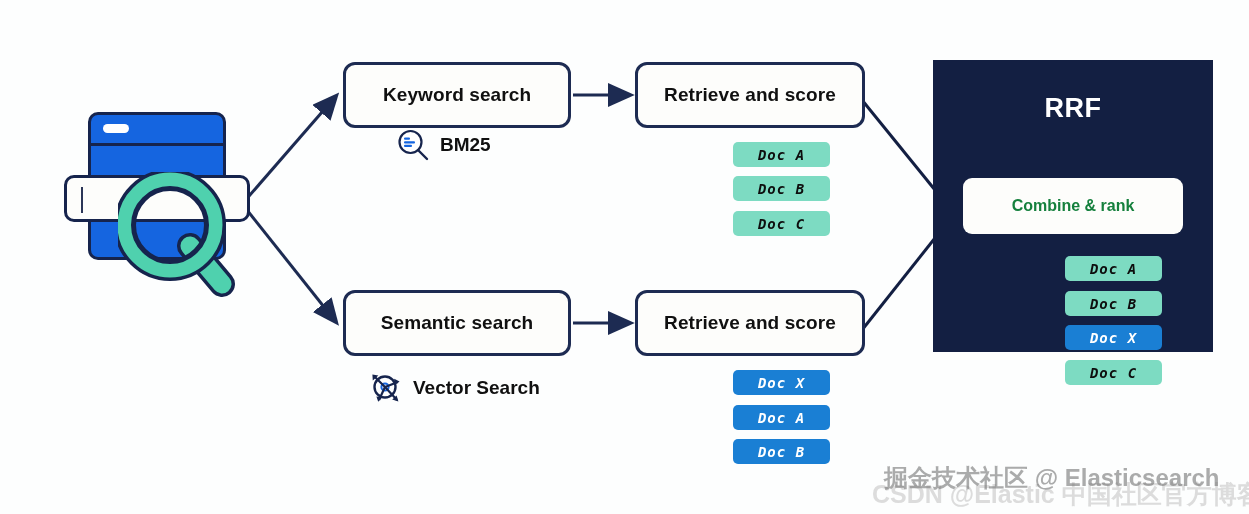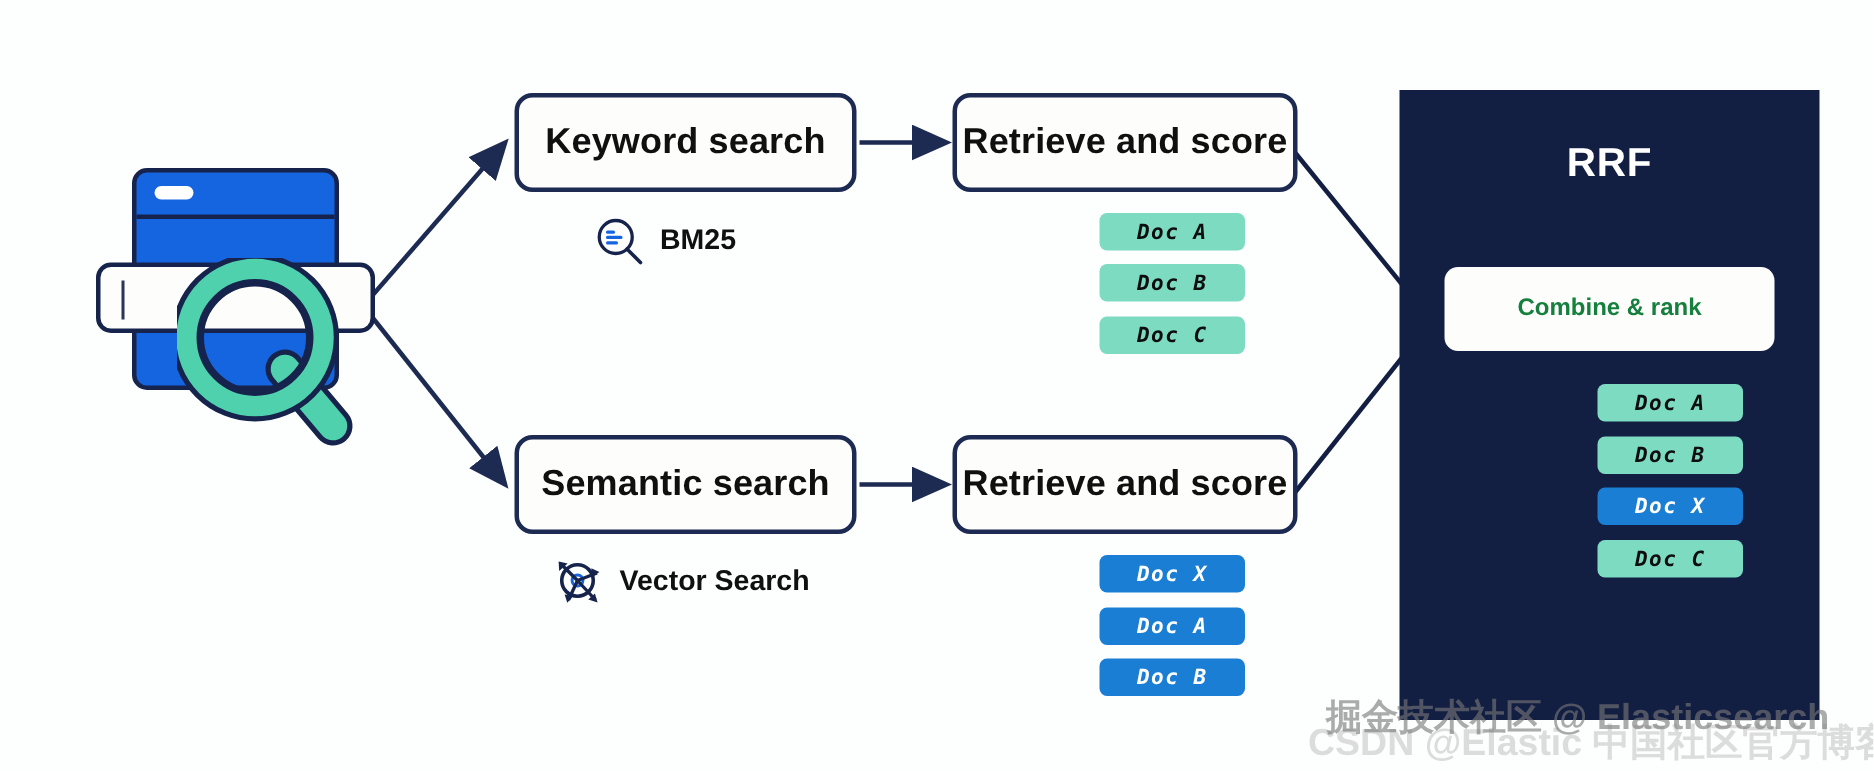--- a/index.html
+++ b/index.html
@@ -72,41 +72,41 @@
   
   .pbox {
     position: absolute;
     background: #fdfdfb;
     border: 3px solid #1d2b52;
     border-radius: 12px;
     box-sizing: border-box;
     display: flex;
     align-items: center;
     justify-content: center;
-    font-size: 24px;
+    font-size: 19px;
     font-weight: bold;
     color: #101010;
     letter-spacing: .1px;
   }
   #box-keyword  { left: 343px; top: 62px;  width: 228px; height: 66px; }
   #box-semantic { left: 343px; top: 290px; width: 228px; height: 66px; }
   #box-retrieve-1 { left: 635px; top: 62px;  width: 230px; height: 66px; }
   #box-retrieve-2 { left: 635px; top: 290px; width: 230px; height: 66px; }
 
   
   .sublabel {
     position: absolute;
     display: flex;
     align-items: center;
     gap: 10px;
     font-size: 19px;
     font-weight: bold;
     color: #101010;
   }
-  #sub-bm25   { left: 396px; top: 144px; }
+  #sub-bm25   { left: 396px; top: 128px; }
   #sub-vector { left: 367px; top: 370px; }
 
   
   .doc-pill {
     position: absolute;
     width: 97px; height: 25px;
     border-radius: 5px;
     display: flex;
     align-items: center;
     justify-content: center;
@@ -118,21 +118,21 @@
     box-sizing: border-box;
     margin-left: 36px;
   }
   .doc-teal { background: #7ddbc2; color: #0d0d0d; }
   .doc-blue { background: #1a7fd4; color: #ffffff; }
 
   
   #rrf-panel {
     position: absolute;
     left: 933px; top: 60px;
-    width: 280px; height: 420px;
+    width: 280px; height: 292px;
     background: #131f42;
     box-sizing: border-box;
   }
   #rrf-title {
     position: absolute;
     left: 0; top: 33px;
     width: 280px;
     text-align: center;
     color: #ffffff;
     font-size: 27px;

